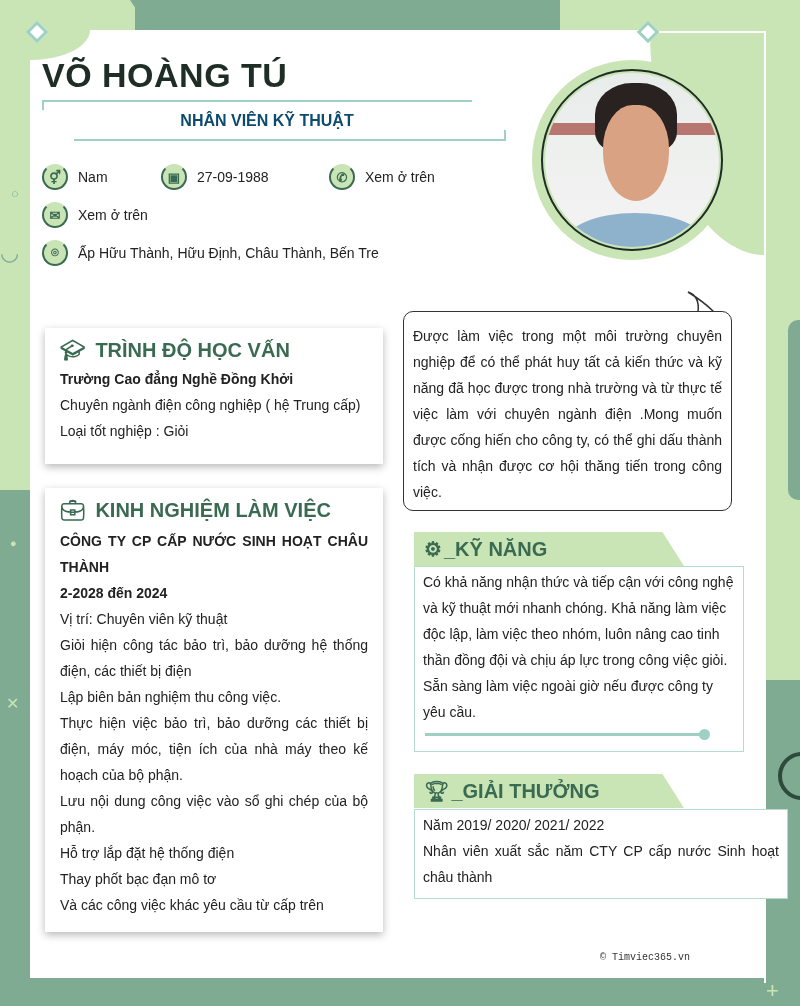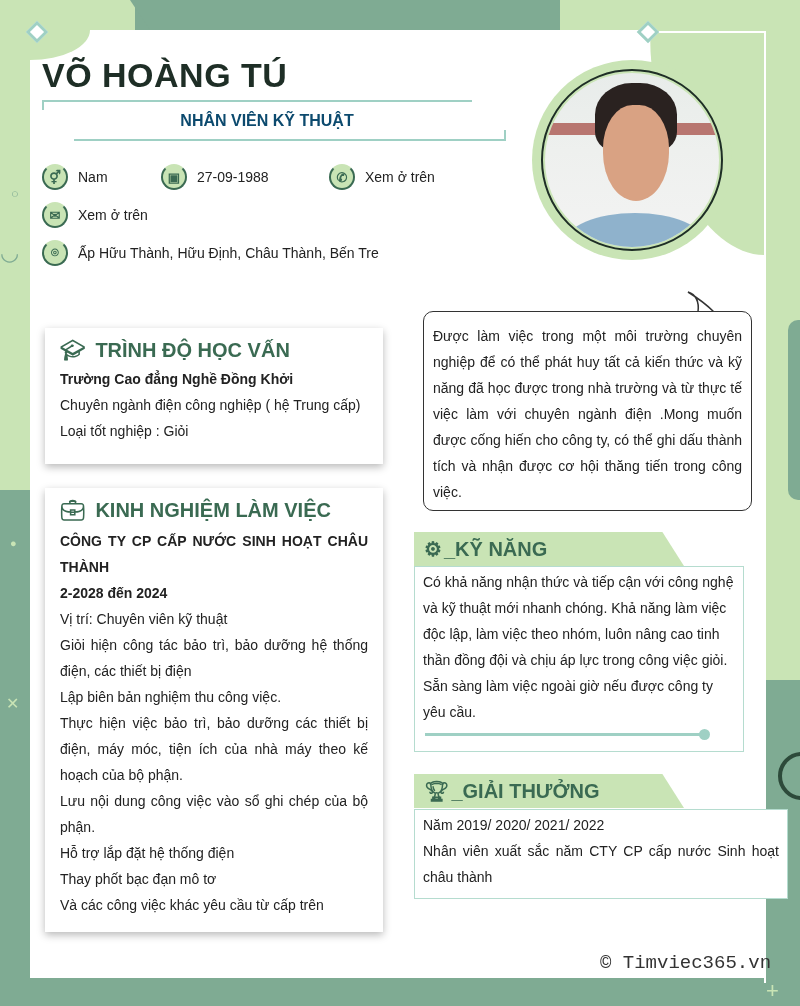--- a/index.html
+++ b/index.html
@@ -29,27 +29,27 @@
   .av-tile { position:absolute; left:0; top:50px; width:174px; height:12px; background:#b87670; }
   .av-hair { position:absolute; left:50px; top:10px; width:82px; height:70px; border-radius:45% 45% 30% 30%; background:#2a2220; }
   .av-face { position:absolute; left:58px; top:32px; width:66px; height:96px; border-radius:45% 45% 50% 50%; background:#d9a283; }
   .av-shirt { position:absolute; left:20px; top:140px; width:140px; height:60px; border-radius:50% 50% 0 0; background:#8fb2cc; }
   .box { position:absolute; background:#fff; box-shadow:0 3px 8px rgba(0,0,0,0.28); }
   .sec-title { display:flex; align-items:center; font-size:20px; font-weight:bold; color:#3a6a52; }
   .sec-title .ic { margin-right:10px; font-size:20px; }
   .line { font-size:14px; line-height:26px; color:#222; }
   .line.b { font-weight:bold; }
   .just { text-align:justify; }
-  .bubble { position:absolute; left:423px; top:311px; width:329px; height:200px; border:1.5px solid #333; border-radius:10px; background:#fff; box-sizing:border-box; padding:11px 9px 0 9px; }
+  .bubble { position:absolute; left:403px; top:311px; width:329px; height:200px; border:1.5px solid #333; border-radius:10px; background:#fff; box-sizing:border-box; padding:11px 9px 0 9px; }
   .bubble-tail { position:absolute; left:686px; top:290px; width:30px; height:24px; }
   .ribbon { position:absolute; height:34px; background:#c9e4b5; clip-path:polygon(0 0,92% 0,100% 100%,0 100%); display:flex; align-items:center; padding-left:10px; font-size:20px; font-weight:bold; color:#3a6a52; box-sizing:border-box; }
   .rbox { position:absolute; border:1.5px solid #b5dccf; background:#fff; box-sizing:border-box; padding:2px 8px; }
   .slider-track { position:absolute; left:10px; top:166px; width:280px; height:3px; background:#9fd0c4; }
   .slider-dot { position:absolute; left:284px; top:162px; width:11px; height:11px; border-radius:50%; background:#9fd0c4; }
-  .copyright { position:absolute; left:600px; top:952px; font-family:"Liberation Mono", monospace; font-size:19px; color:#333; }
+  .copyright { position:absolute; left:600px; top:952px; font-family:"Liberation Mono", monospace; font-size:10px; color:#333; }
 </style>
 </head>
 <body>
 
 <div class="bg-left"></div>
 <div class="bg-left-top"></div>
 <div class="bg-top-dark"></div>
 <div class="bg-right"></div>
 <div class="bg-right-bottom"></div>
 <div class="page"></div>

